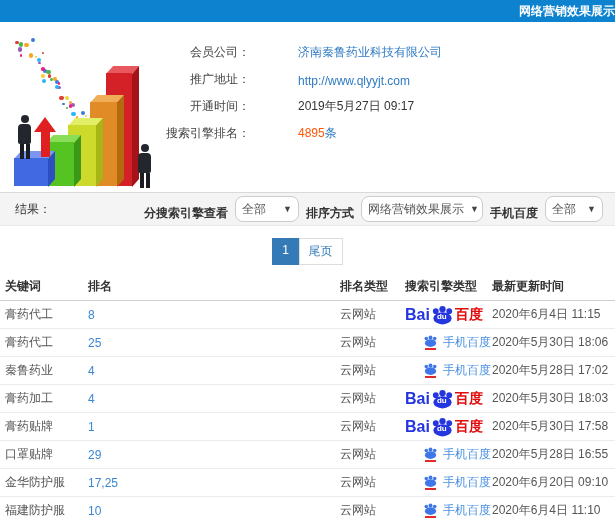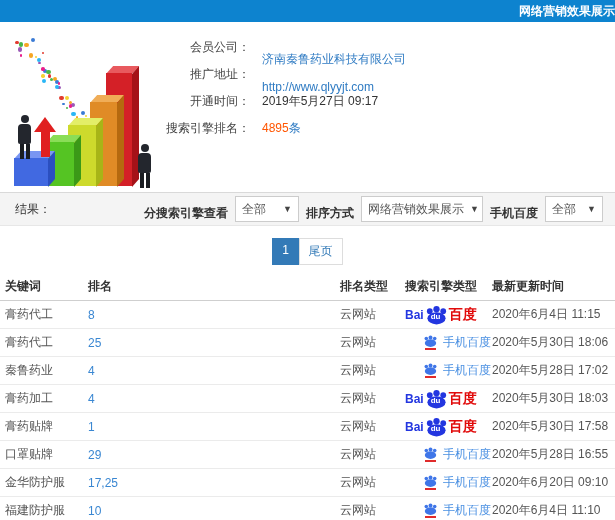--- a/index.html
+++ b/index.html
@@ -6,21 +6,21 @@
   body{
     width:615px;height:520px;position:relative;overflow:hidden;background:#fff;
     font-family:"Liberation Sans","DejaVu Sans",sans-serif;font-size:12px;color:#333;
   }
   
   .topbar{position:absolute;top:0;left:0;right:0;height:22px;background:#0d83cf;text-align:right;}
   .topbar-title{color:#fff;font-weight:bold;font-size:12px;line-height:22px;padding-left:18px;}
   
   .info-section{position:absolute;top:22px;left:0;right:0;height:170px;background:#fff;}
   .info-fields{position:absolute;left:158px;top:12px;}
-  .info-row{display:flex;align-items:center;height:27px;}
+  .info-row{display:flex;align-items:flex-end;height:27px;gap:36px;}
   .info-label{width:92px;text-align:right;color:#444;}
   .info-value{margin-left:12px;color:#333;}
   .link{color:#2f7bc3;text-decoration:none;cursor:pointer;margin-top:24px;}
   .hl-num{color:#ff5602;}
   
   .chart-art{position:absolute;left:4px;top:8px;width:172px;height:160px;}
   .bar{position:absolute;}
   .bar .front{position:absolute;left:0;bottom:0;width:100%;height:100%;}
   .bar .top{position:absolute;left:4px;top:-7px;width:100%;height:7px;transform:skewX(-42deg);}
   .bar .side{position:absolute;right:-7px;top:-3.5px;width:7px;height:100%;transform:skewY(-48deg);}
@@ -44,41 +44,41 @@
   .person .torso{width:13px;height:20px;background:#23262d;border-radius:4px 4px 2px 2px;margin:1px auto 0;}
   .person .legs{display:flex;justify-content:center;gap:2px;}
   .person .leg{width:4px;height:15px;background:#1a1d22;}
   .confetti-dot{position:absolute;border-radius:50%;}
   
   .filter-bar{position:absolute;top:192px;left:0;right:0;height:34px;box-sizing:border-box;
     background:#f4f4f4;border-top:1px solid #d9d9d9;border-bottom:1px solid #e7e7e7;
     display:flex;align-items:center;padding:0 12px 0 15px;}
   .filter-right{margin-left:auto;display:flex;align-items:flex-end;gap:7px;}
   .filter-label{font-weight:bold;color:#333;white-space:nowrap;}
-  .select{height:26px;box-sizing:border-box;background:#fff;border:1px solid #ccc;border-radius:0;
+  .select{height:26px;box-sizing:border-box;background:#fff;border:1px solid #ccc;border-radius:8px;
     display:flex;align-items:center;justify-content:space-between;padding:0 6px;color:#555;cursor:pointer;white-space:nowrap;}
   .sel-engine{width:64px;} .sel-sort{width:122px;} .sel-article{width:58px;}
   .caret{font-size:9px;color:#444;margin-left:6px;}
   .submit-btn{height:26px;box-sizing:border-box;padding:0 12px;background:#fff;border:1px solid #ccc;border-radius:3px;color:#333;font-size:12px;cursor:pointer;font-family:inherit;}
   
   .pagination{position:absolute;top:238px;left:0;right:0;display:flex;justify-content:center;}
   .page-item{padding:4px 9px;min-width:8px;text-align:center;color:#337ab7;background:#fff;
     border:1px solid #ddd;margin-left:-1px;cursor:pointer;font-size:12px;}
   .page-item.active{background:#337ab7;border-color:#337ab7;color:#fff;}
   
   .rank-table{position:absolute;top:273px;left:0;width:615px;border-collapse:collapse;table-layout:fixed;font-size:12px;}
   .rank-table th{height:27px;text-align:left;font-weight:bold;color:#333;border-bottom:1px solid #cfcfcf;padding:0 0 0 5px;}
   .rank-table th.col-date{padding-left:0;}
   .rank-table td{height:27px;border-bottom:1px solid #ebebeb;padding:0 0 0 5px;overflow:hidden;white-space:nowrap;}
   .rank-table td.cell-date{padding-left:0;}
   .kw-text,.rtype-text,.date-text{color:#555;}
   .rank-link{color:#3a87d2;text-decoration:none;cursor:pointer;}
   
   .baidu-pc{display:flex;align-items:center;height:20px;}
-  .bai-text{color:#2336e0;font-weight:bold;font-size:12px;}
+  .bai-text{color:#2336e0;font-weight:bold;font-size:16px;}
   .du-paw{position:relative;width:23px;height:20px;margin:0 1px;}
   .du-paw svg{fill:#2336e0;}
   .du-text{position:absolute;left:6px;top:8px;color:#fff;font-size:8px;font-weight:bold;line-height:1;}
   .brand-text{color:#e10b0b;font-weight:bold;font-size:14px;}
   
   .baidu-mobile{display:flex;align-items:center;gap:5px;margin-left:18px;}
   .paw-mob{display:flex;flex-direction:column;align-items:center;width:15px;}
   .paw-mob svg{fill:#3f76e8;}
   .paw-underline{width:11px;height:2px;background:#e02b2b;margin-top:1px;}
   .mob-label{color:#4a90e2;}

